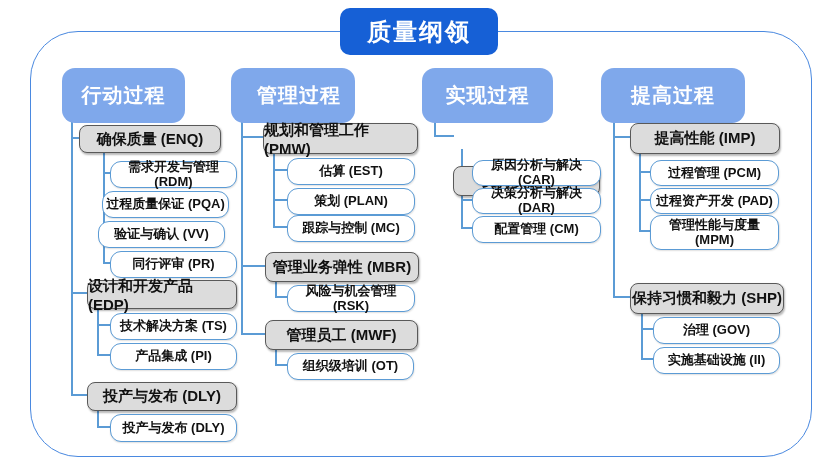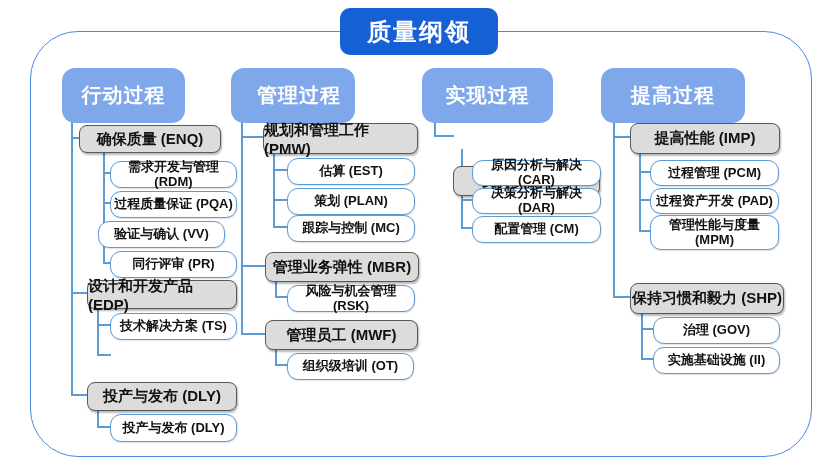--- a/index.html
+++ b/index.html
@@ -74,25 +74,26 @@
   <div class="hline" style="left:103px;top:232px;width:8px;"></div>
   <div class="hline" style="left:103px;top:262px;width:8px;"></div>
   <div class="vline" style="left:97px;top:306px;height:50px;"></div>
   <div class="hline" style="left:97px;top:324px;width:14px;"></div>
   <div class="hline" style="left:97px;top:354px;width:14px;"></div>
   <div class="vline" style="left:97px;top:408px;height:20px;"></div>
   <div class="hline" style="left:97px;top:426px;width:14px;"></div>
 
   <div class="gray" style="left:79px;top:125px;width:140px;height:26px;">确保质量 (ENQ)</div>
   <div class="white" style="left:110px;top:161px;width:125px;height:25px;">需求开发与管理 (RDM)</div>
-  <div class="white" style="left:110px;top:191px;width:125px;height:25px;">过程质量保证 (PQA)</div>
+  <div class="white" style="left:102px;top:191px;width:125px;height:25px;">过程质量保证 (PQA)</div>
   <div class="white" style="left:98px;top:221px;width:125px;height:25px;">验证与确认 (VV)</div>
   <div class="white" style="left:110px;top:251px;width:125px;height:25px;">同行评审 (PR)</div>
   <div class="gray" style="left:87px;top:280px;width:148px;height:27px;">设计和开发产品 (EDP)</div>
   <div class="white" style="left:110px;top:313px;width:125px;height:25px;">技术解决方案 (TS)</div>
+  <div class="white" style="left:110px;top:343px;width:125px;height:25px;">产品集成 (PI)</div>
   <div class="gray" style="left:87px;top:382px;width:148px;height:27px;">投产与发布 (DLY)</div>
   <div class="white" style="left:110px;top:414px;width:125px;height:26px;">投产与发布 (DLY)</div>
 
   <div class="vline" style="left:241px;top:114px;height:221px;"></div>
   <div class="hline" style="left:241px;top:136px;width:23px;"></div>
   <div class="hline" style="left:241px;top:265px;width:25px;"></div>
   <div class="hline" style="left:241px;top:333px;width:25px;"></div>
   <div class="vline" style="left:273px;top:151px;height:77px;"></div>
   <div class="hline" style="left:273px;top:169px;width:15px;"></div>
   <div class="hline" style="left:273px;top:199px;width:15px;"></div>

